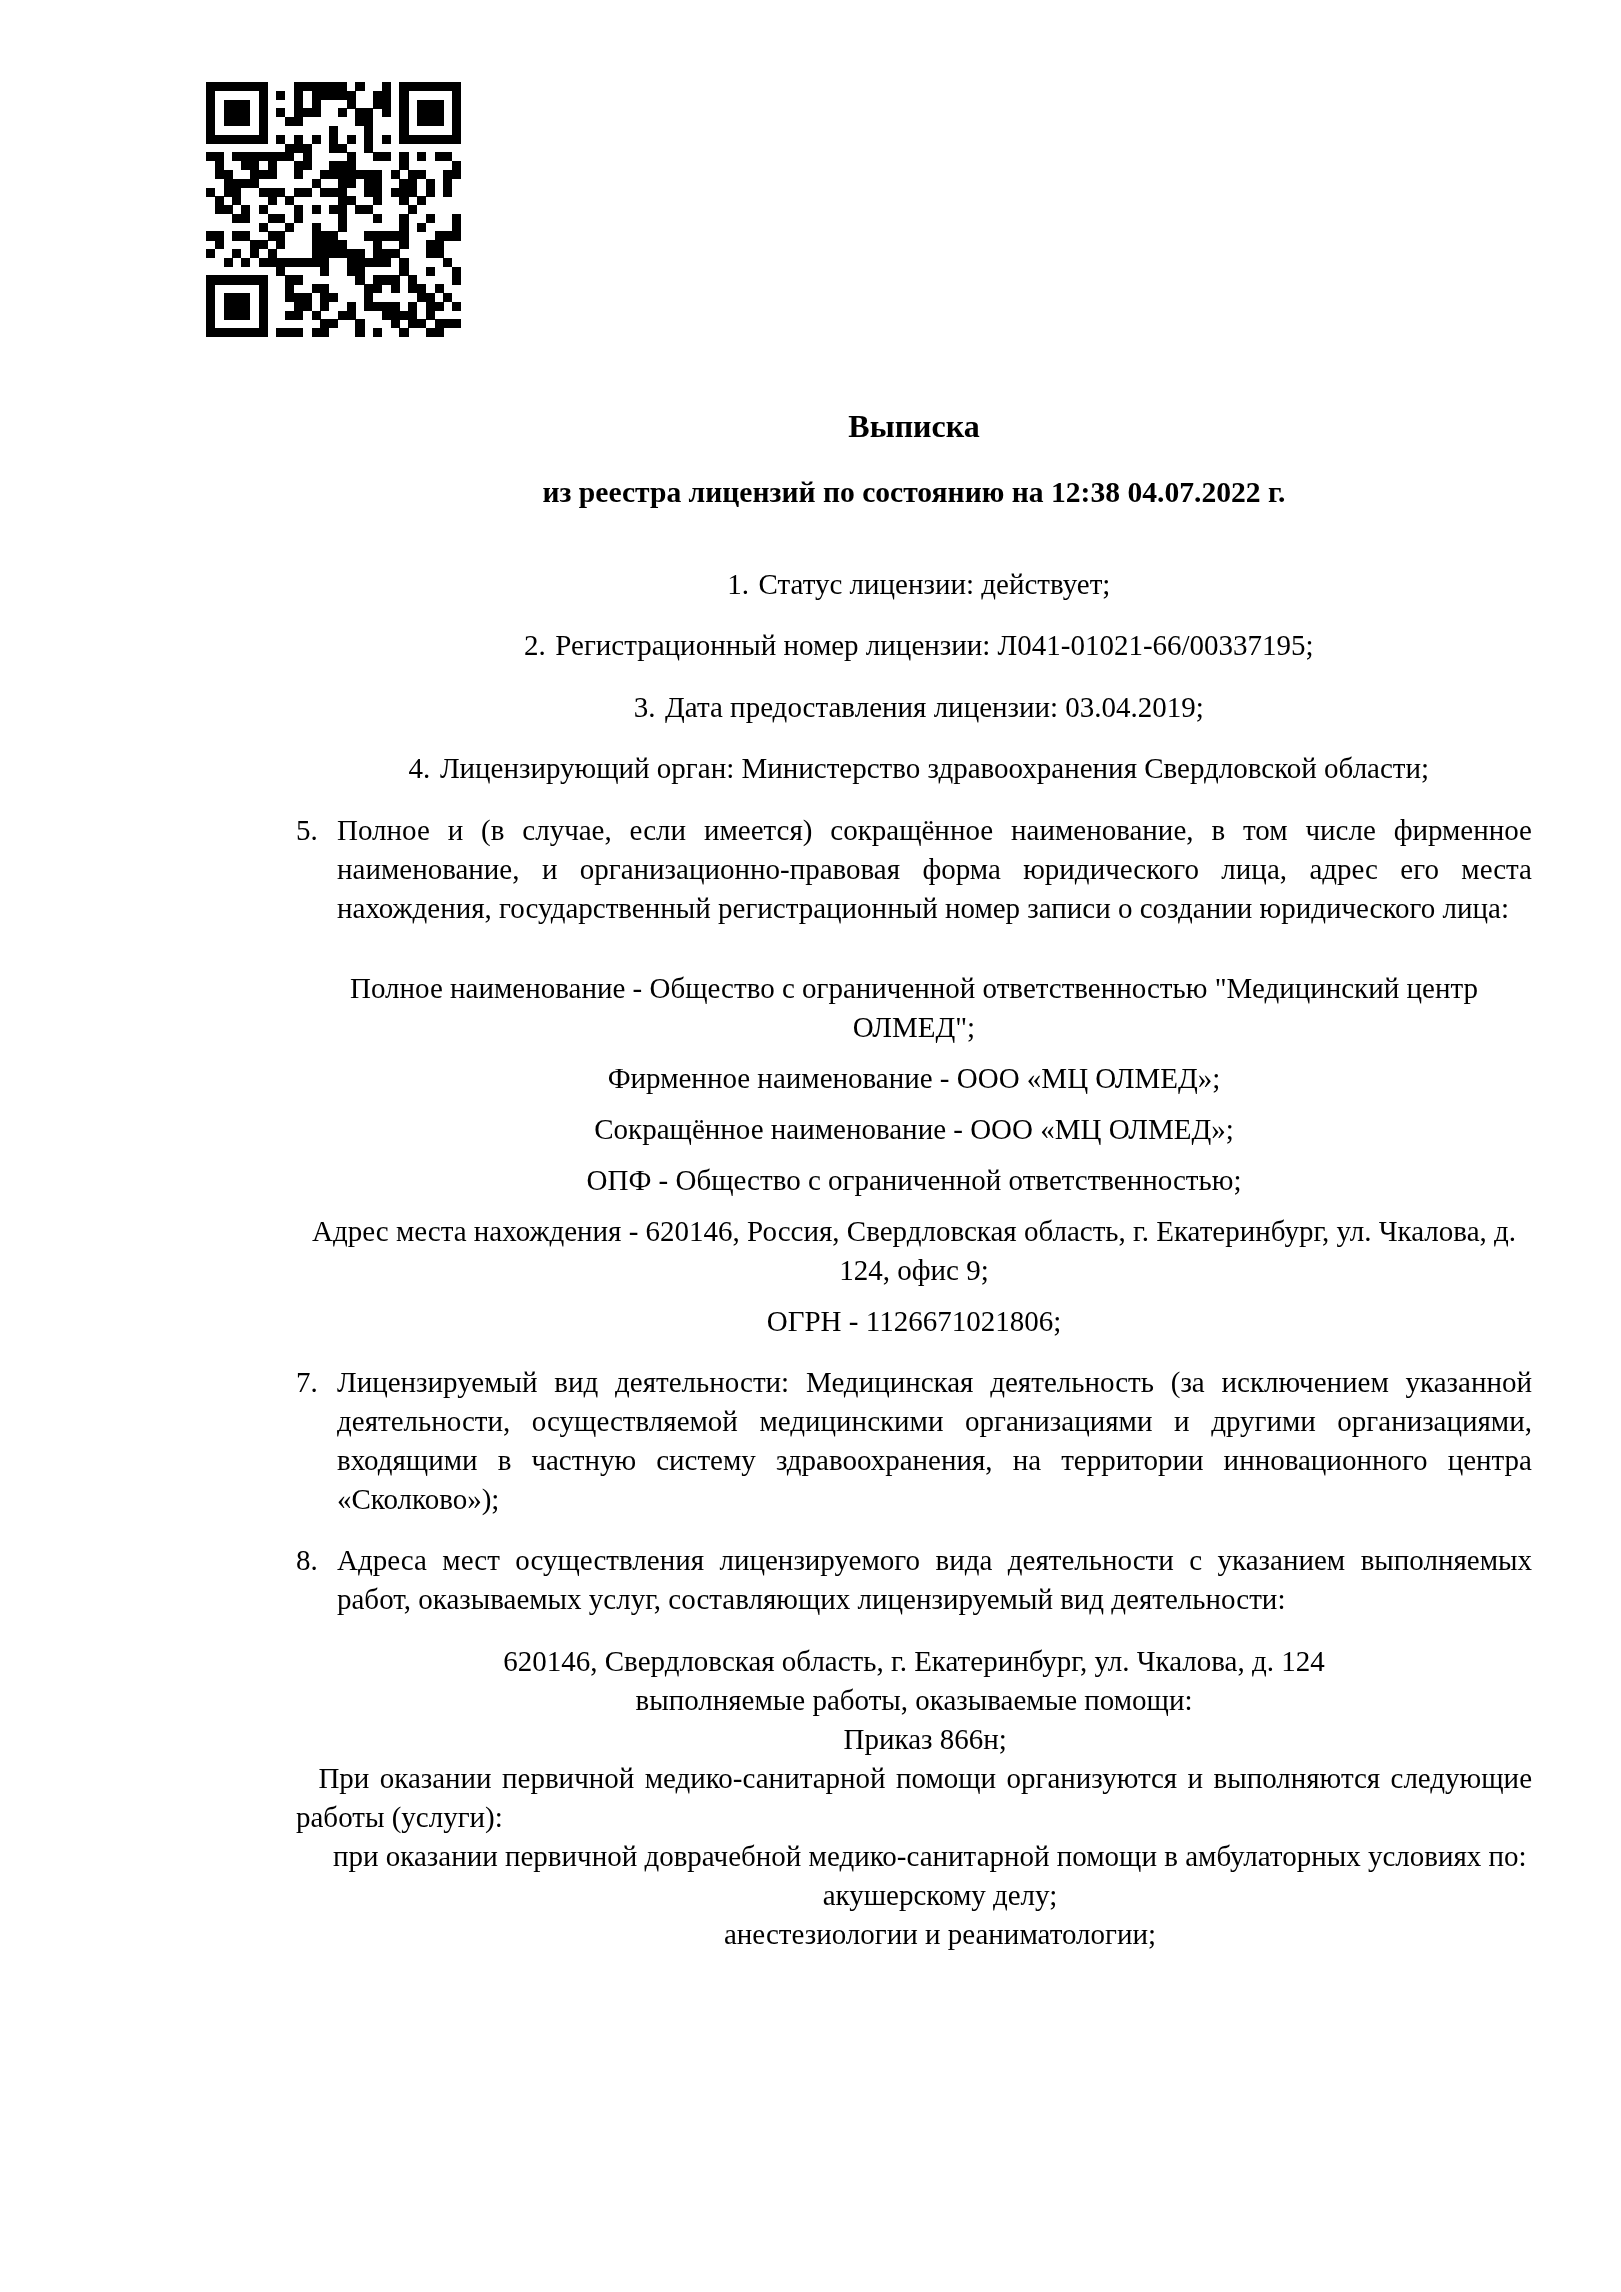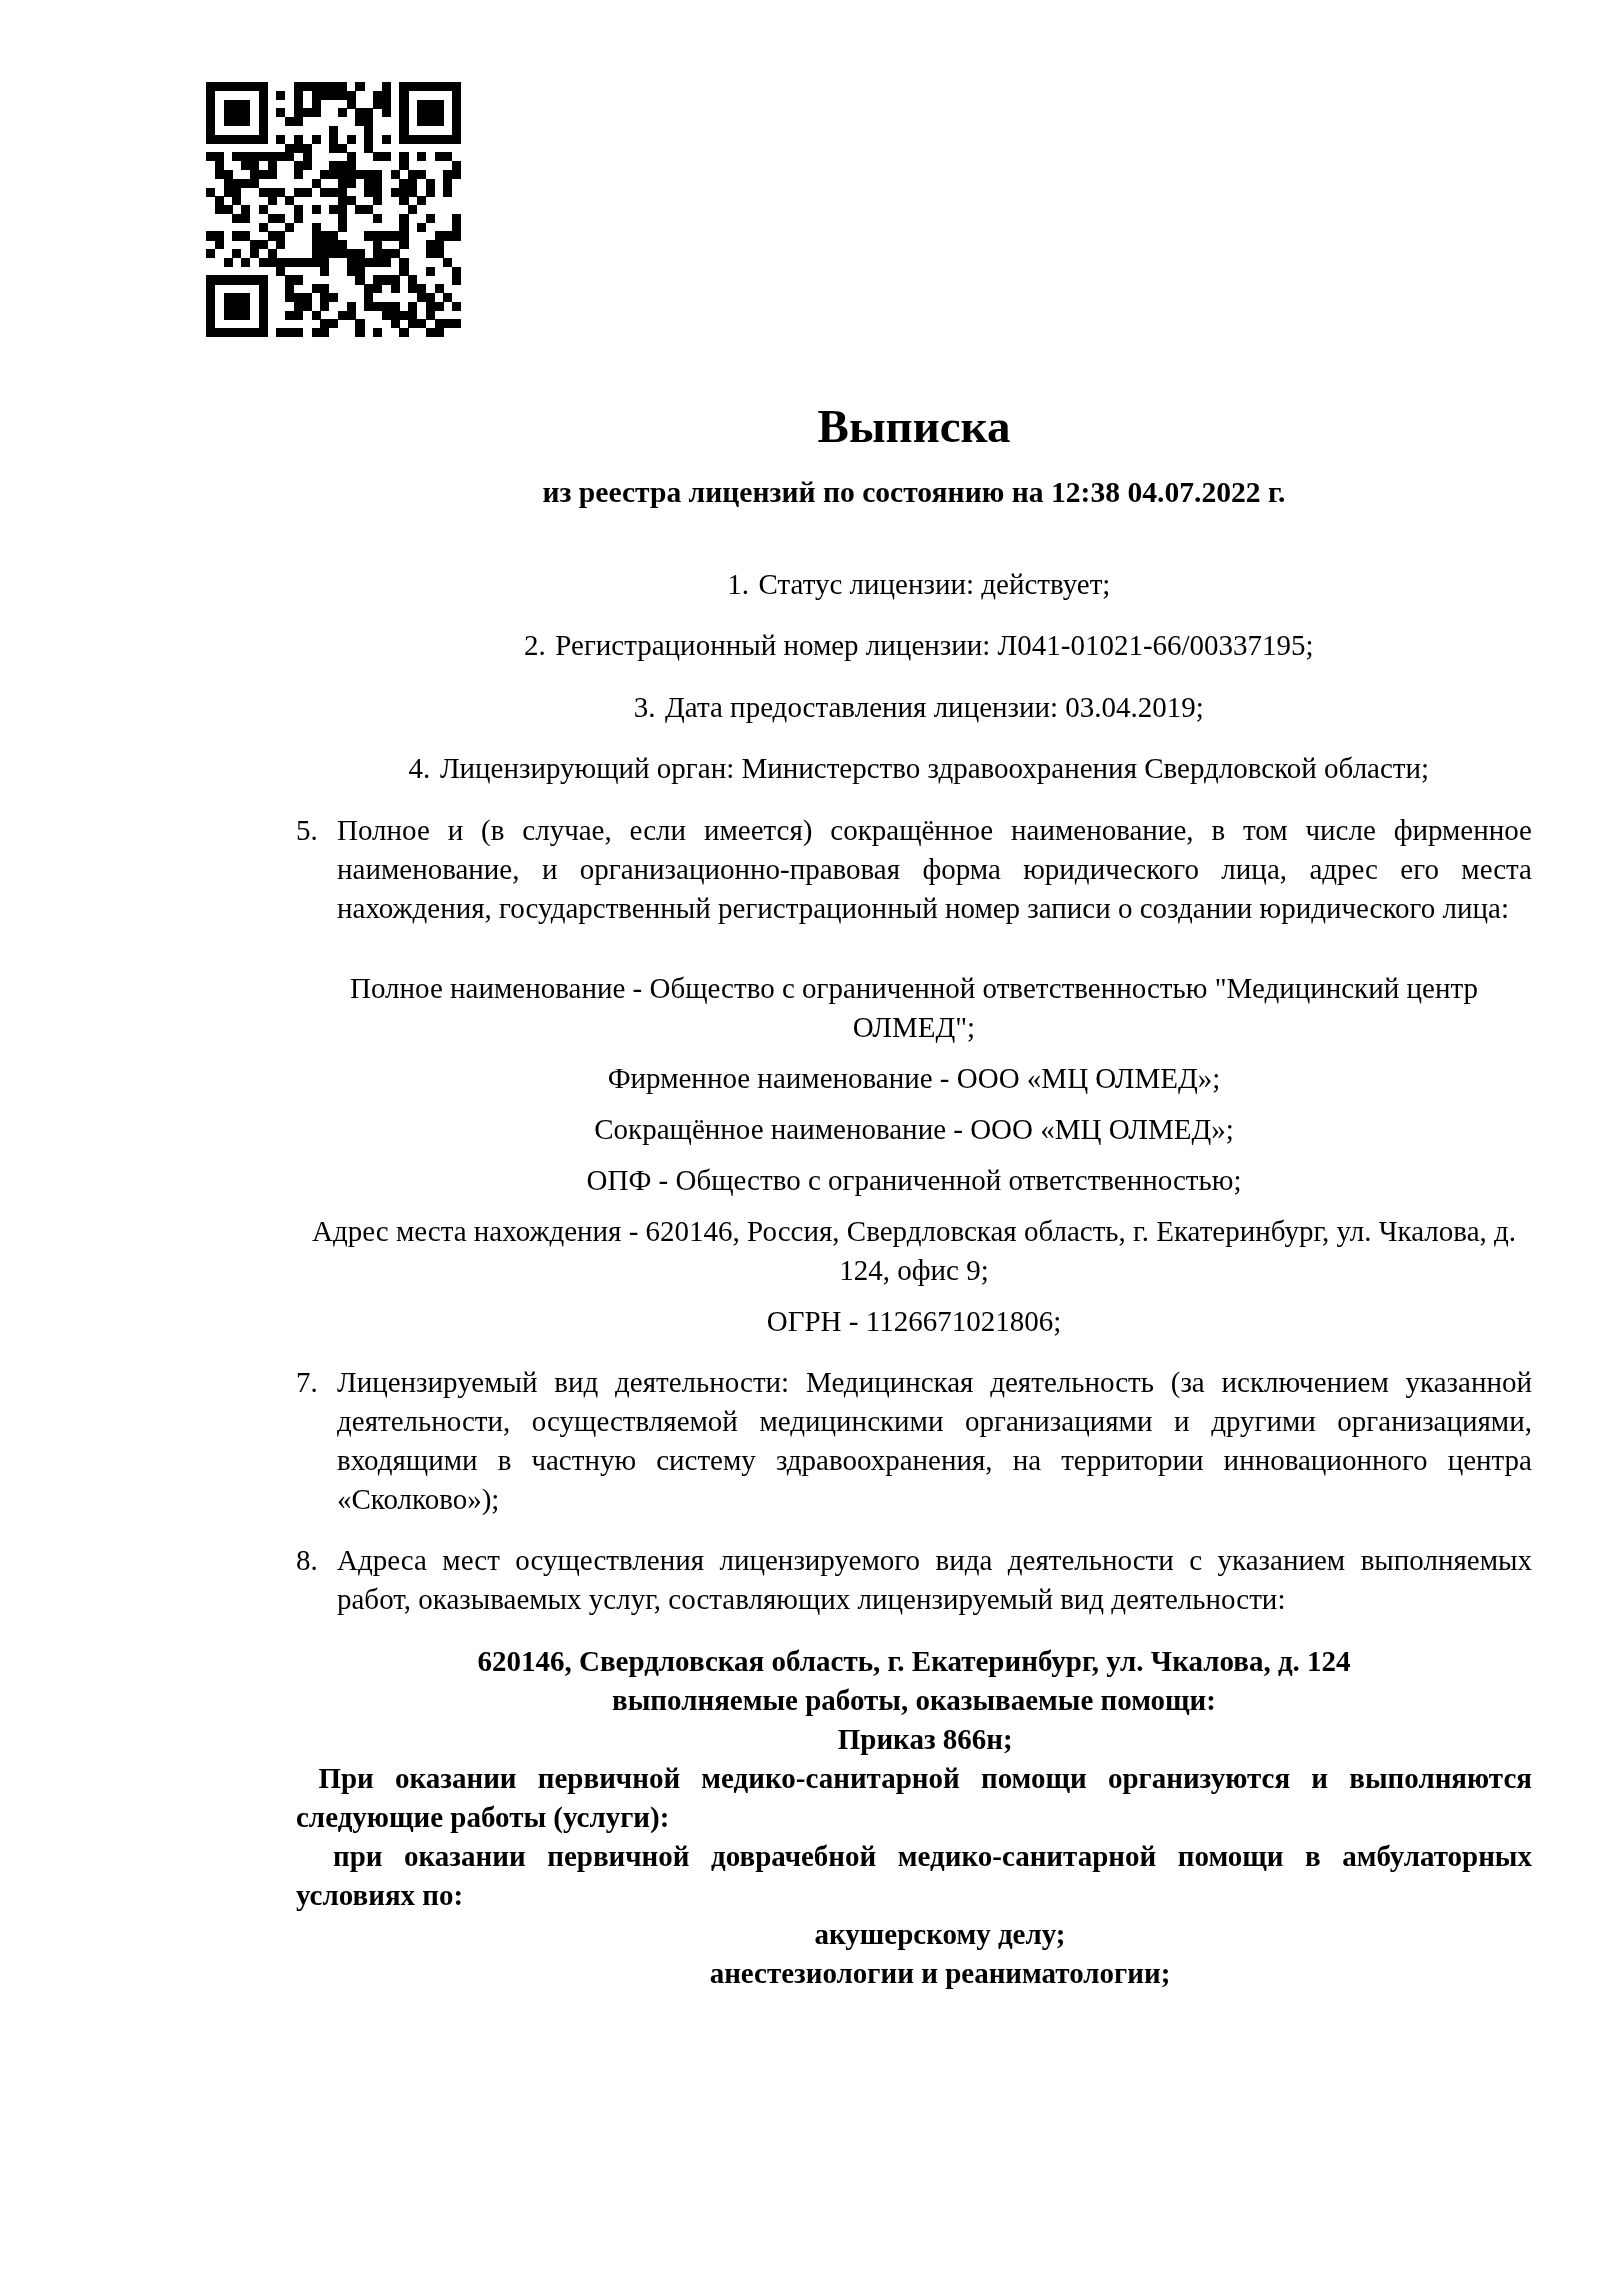--- a/index.html
+++ b/index.html
@@ -24,21 +24,21 @@
     top: 82px;
     width: 255px;
     height: 255px;
     background: #ffffff;
   }
   .content {
     box-sizing: border-box;
     padding: 405px 90px 0 296px;
   }
   .title {
-    font-size: 47px;
+    font-size: 32px;
     line-height: 43px;
     font-weight: bold;
     text-align: center;
     margin: 0 0 25px 0;
   }
   .subtitle {
     font-size: 29.6px;
     line-height: 38px;
     font-weight: bold;
     text-align: center;
@@ -55,21 +55,21 @@
     padding-left: 41px;
   }
   .item .num {
     display: inline-block;
     width: 41px;
     margin-left: -41px;
   }
   .justify { text-align: justify; }
   .org { margin: 41px 0 22.4px 0; }
   .org p { margin: 12px; }
-  .works { margin-top: 22.4px; font-weight: bold; }
+  .works { margin-top: 22.4px; }
   .works p { margin: 0; }
   .ind-1 { text-indent: 22.4px; }
   .ind-2 { text-indent: 37px; }
   .ind-3 { text-indent: 52px; }
 </style>
 </head>
 <body>
 
 <div class="page">
 

